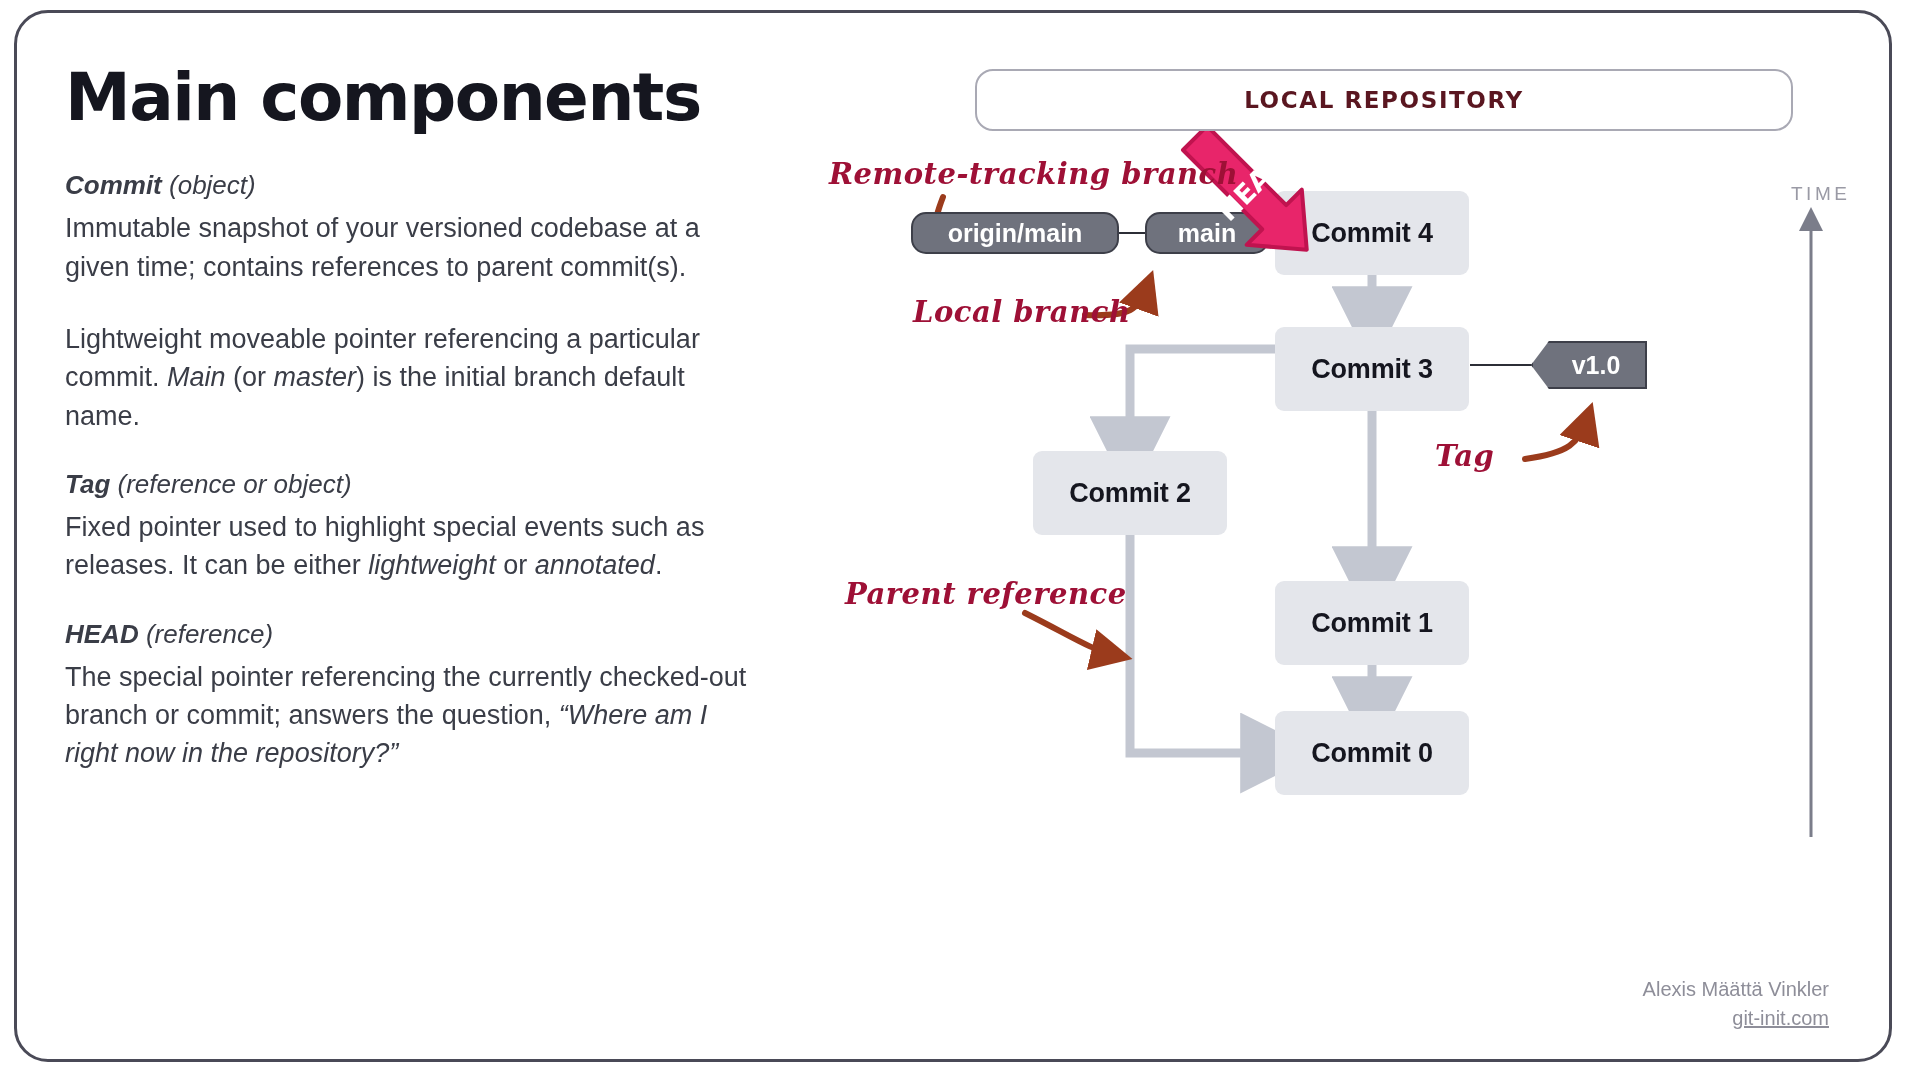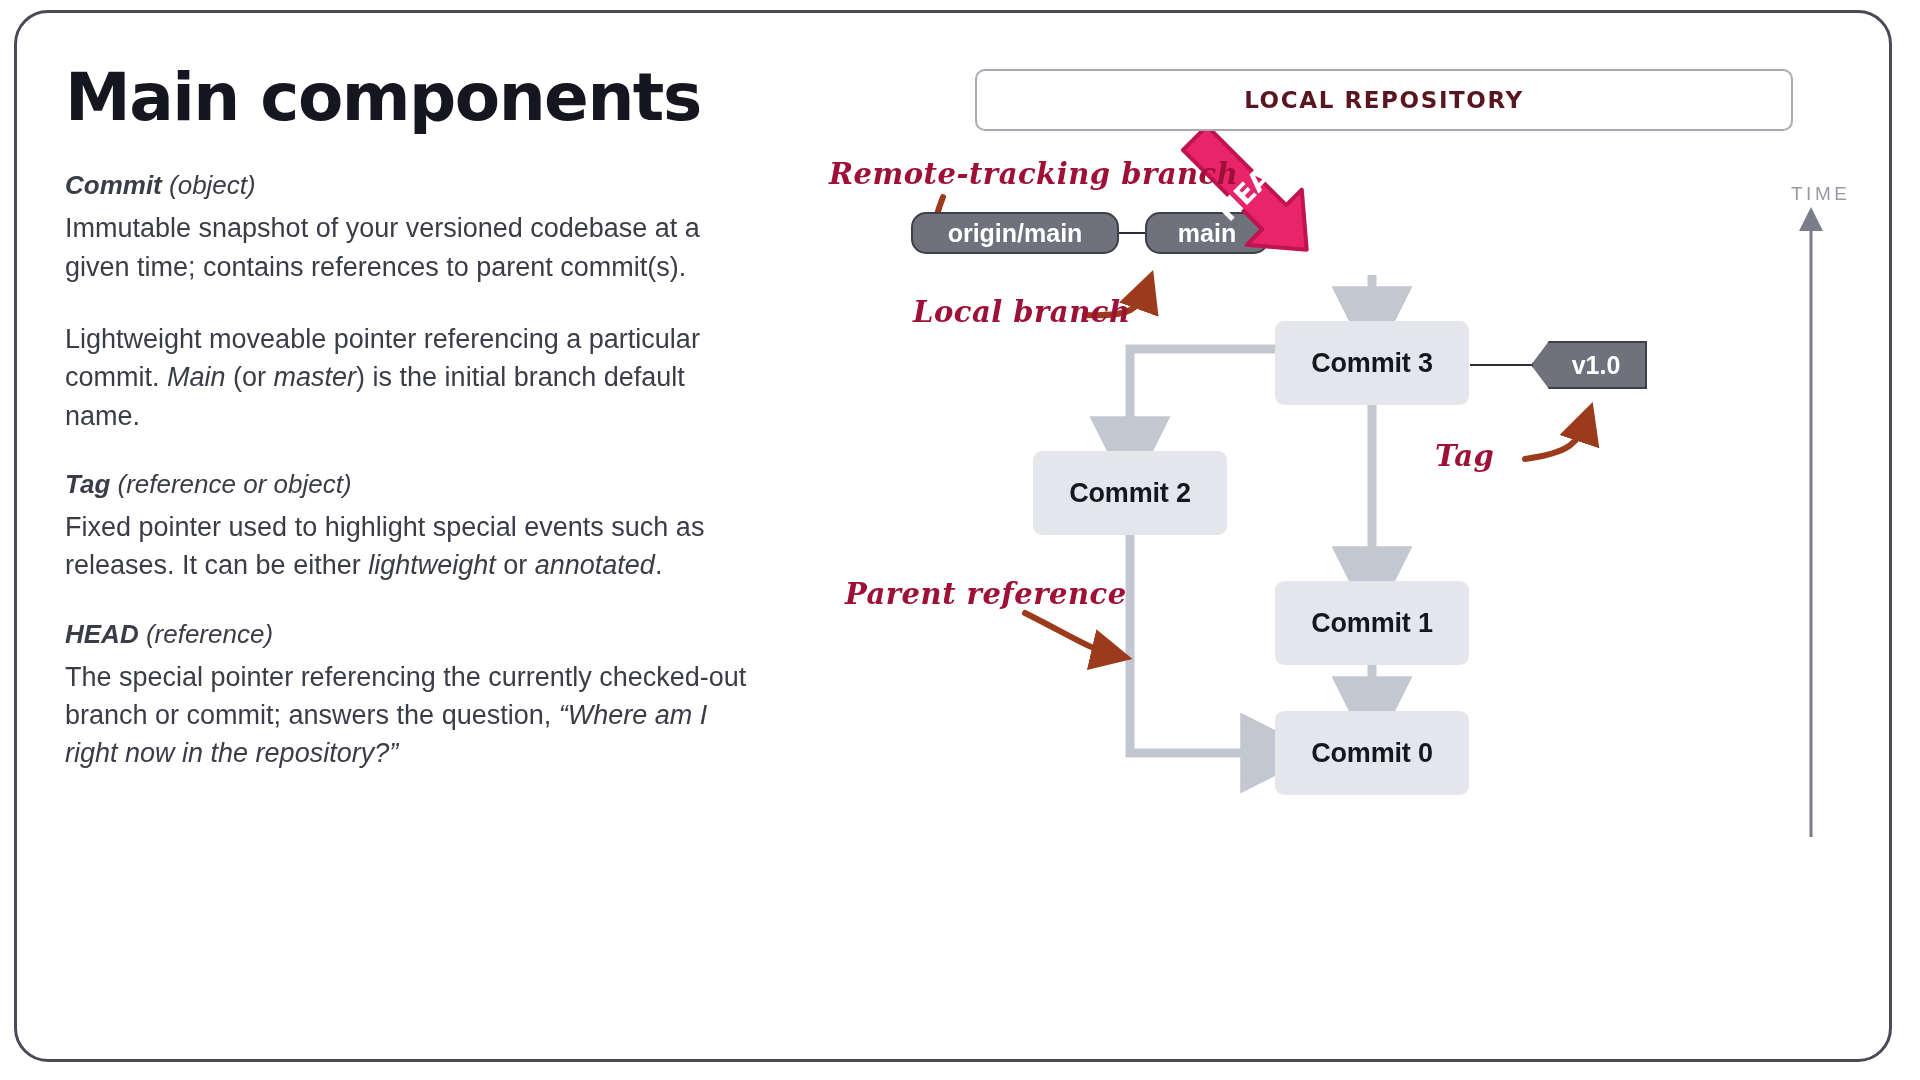--- a/index.html
+++ b/index.html
@@ -55,21 +55,21 @@
     position:absolute;
     left:908px;top:34px;
     width:968px;height:1010px;
   }
   .repo-banner{
     position:absolute;
     left:50px;top:22px;
     width:818px;height:62px;
     box-sizing:border-box;
     border:2px solid #a9a9b4;
-    border-radius:10px;
+    border-radius:18px;
     background:#fff;
     display:flex;align-items:center;justify-content:center;
   }
   .repo-banner span{
     font-family:"DejaVu Sans", sans-serif;
     font-weight:700;
     font-size:23px;
     letter-spacing:1.6px;
     color:#5a1620;
   }
@@ -78,21 +78,21 @@
   .commit{
     position:absolute;
     width:194px;height:84px;
     background:#e4e6eb;
     border-radius:9px;
     display:flex;align-items:center;justify-content:center;
     font-size:27px;font-weight:700;color:#15161f;
     letter-spacing:-0.2px;
   }
   #commit4{left:350px;top:144px;}
-  #commit3{left:350px;top:274px;}
+  #commit3{left:350px;top:280px;}
   #commit2{left:108px;top:404px;}
   #commit1{left:350px;top:534px;}
   #commit0{left:350px;top:664px;}
 
   
   .refpill{
     position:absolute;
     height:42px;
     background:#6f727d;
     border:2px solid #3d3f49;
@@ -227,20 +227,21 @@
 
       <path d="M18,150 C8,176 6,186 36,186" fill="none" stroke="#9b3b1c" stroke-width="6" stroke-linecap="round" marker-end="url(#ah-brown)"></path>
 
       <path d="M160,268 C206,270 214,262 222,240" fill="none" stroke="#9b3b1c" stroke-width="6" stroke-linecap="round" marker-end="url(#ah-brown)"></path>
 
       <path d="M600,412 C644,406 654,396 662,372" fill="none" stroke="#9b3b1c" stroke-width="6" stroke-linecap="round" marker-end="url(#ah-brown)"></path>
 
       <path d="M100,566 C148,590 164,602 190,608" fill="none" stroke="#9b3b1c" stroke-width="6" stroke-linecap="round" marker-end="url(#ah-brown)"></path>
     </svg>
 
+    <div class="commit" id="commit4">Commit 4</div>
     <div class="commit" id="commit3">Commit 3</div>
     <div class="commit" id="commit2">Commit 2</div>
     <div class="commit" id="commit1">Commit 1</div>
     <div class="commit" id="commit0">Commit 0</div>
 
     <div class="hline" id="link-origin-main"></div>
     <div class="hline" id="link-main-c4"></div>
     <div class="refpill" id="ref-origin">origin/main</div>
     <div class="refpill" id="ref-main">main</div>
 
@@ -255,14 +256,18 @@
     </svg>
 
     <div class="time-label">TIME</div>
 
     <div class="hand" id="an-remote">Remote-tracking branch</div>
     <div class="hand" id="an-local">Local branch</div>
     <div class="hand" id="an-tag">Tag</div>
     <div class="hand" id="an-parent">Parent reference</div>
   </div>
 
+  <div class="credit">
+    <div>Alexis Määttä Vinkler</div>
+    <div class="site">git-init.com</div>
+  </div>
 
 </div>
 
 </body></html>

